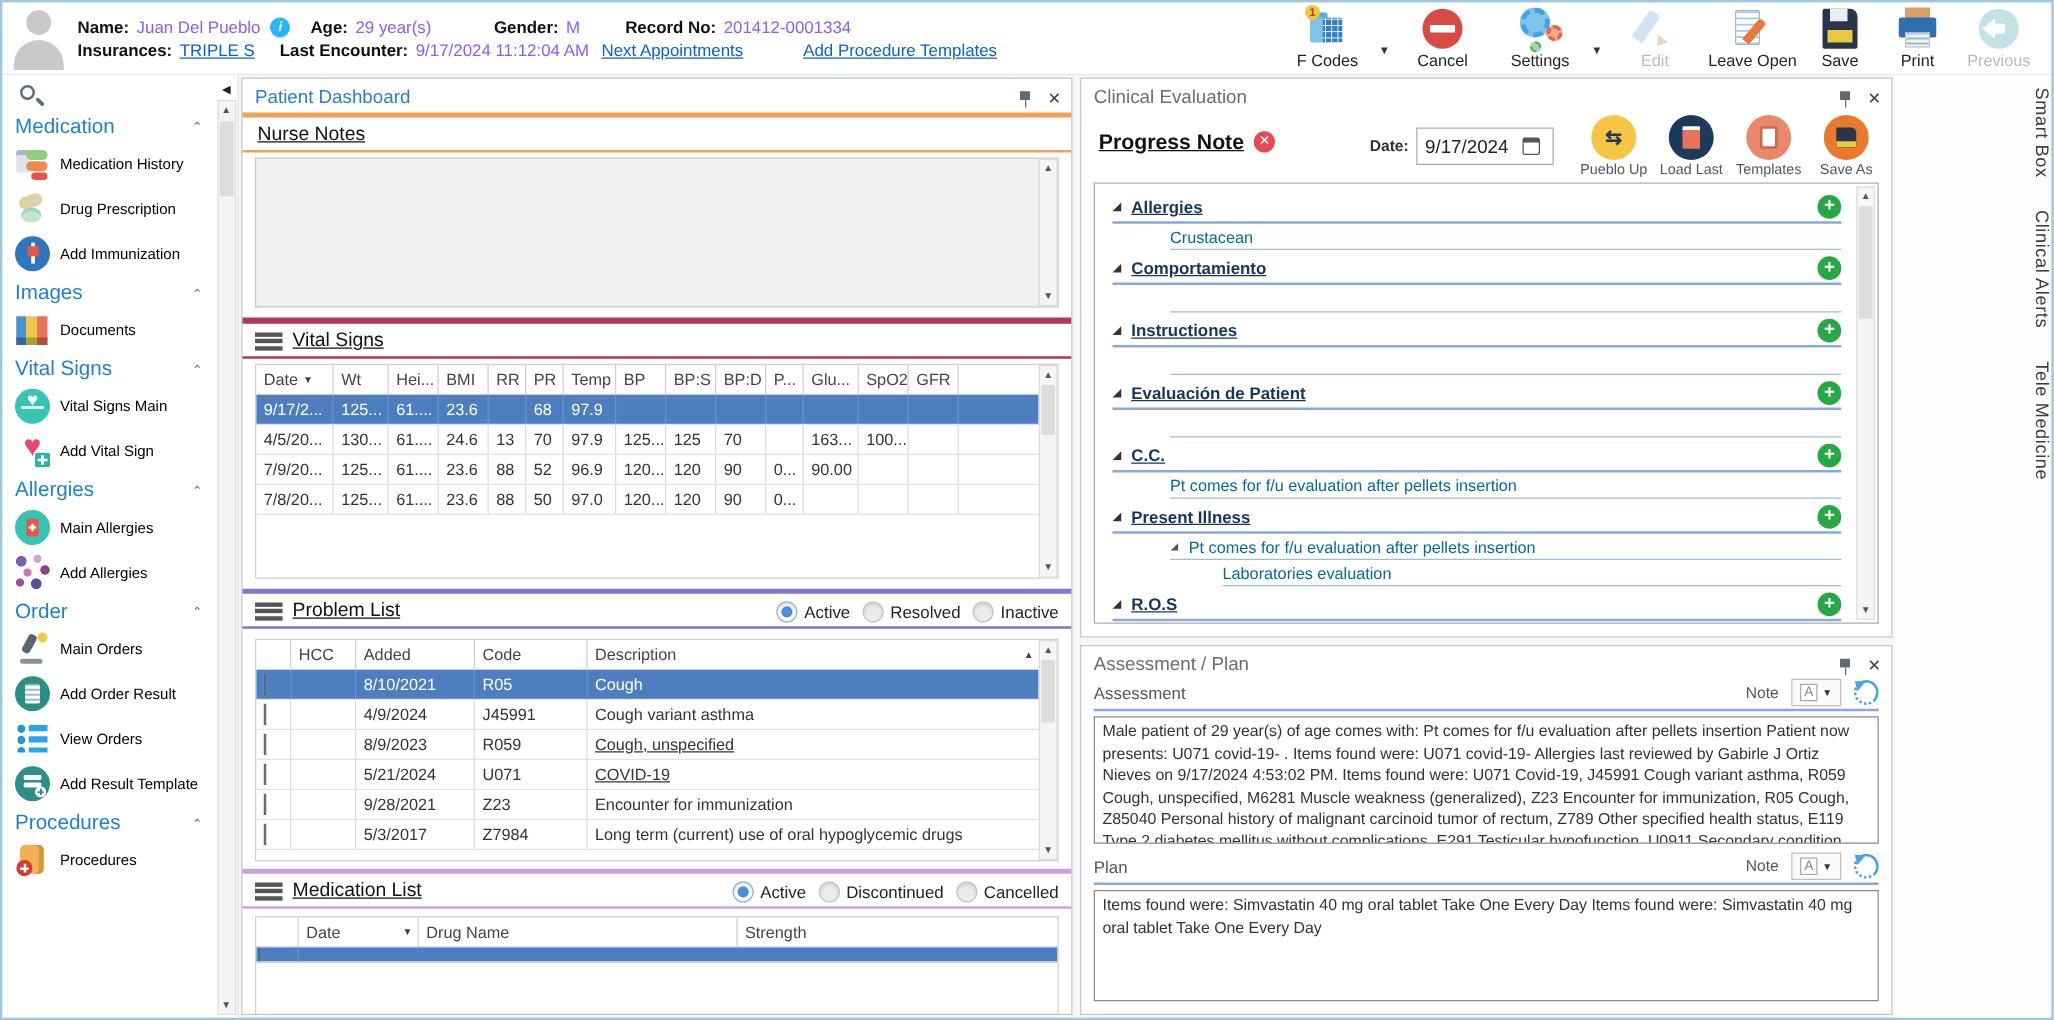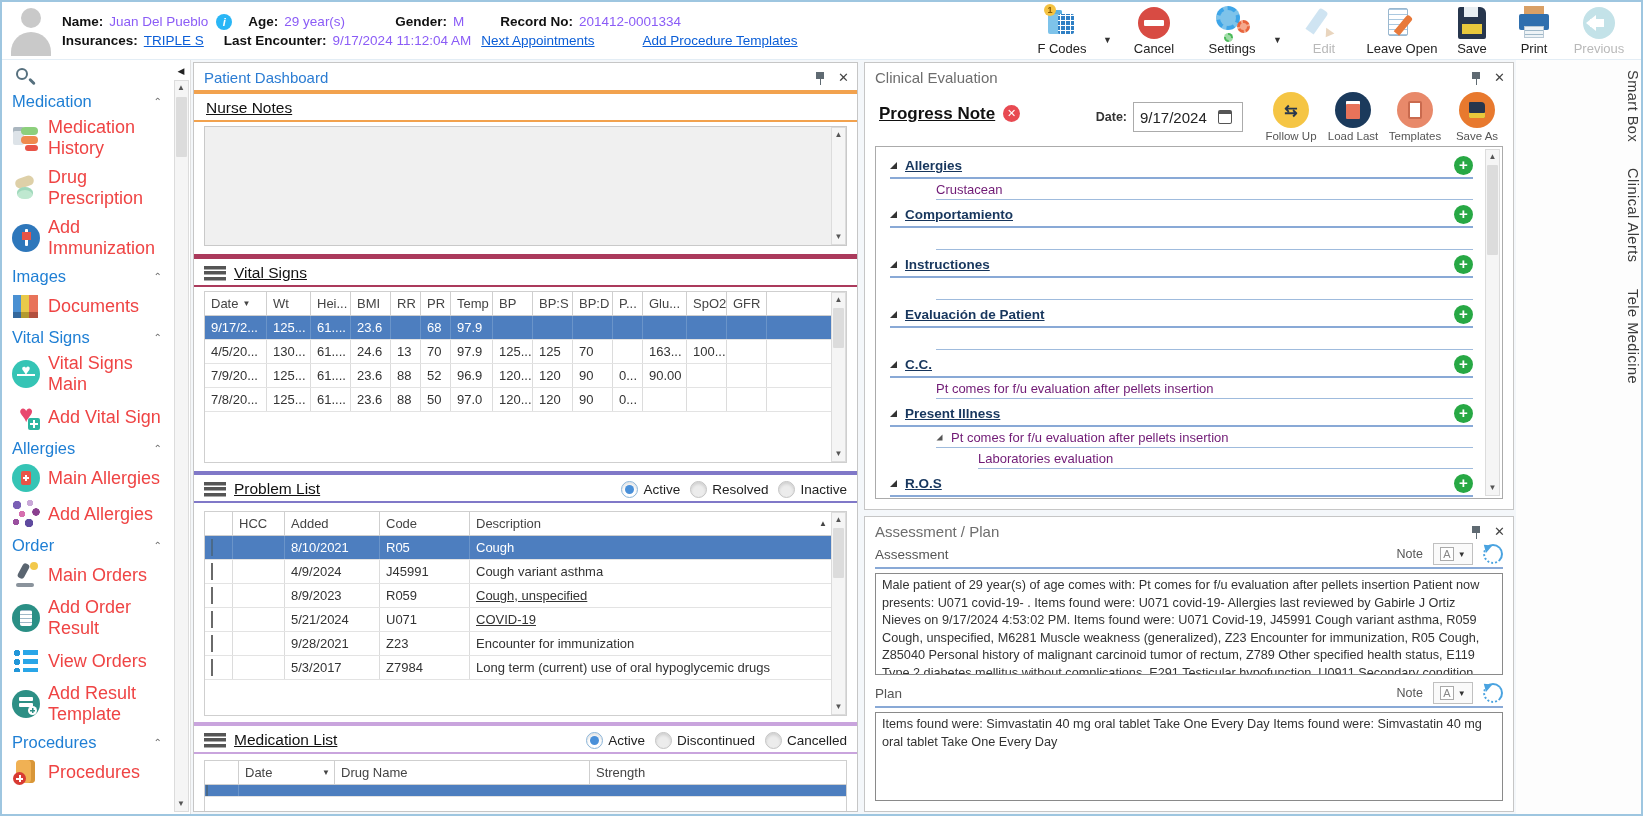--- a/index.html
+++ b/index.html
@@ -50,21 +50,21 @@
 .main{flex:1;display:flex;background:#f4f7fa;min-height:0}
 
 .sidebar{width:170px;flex:0 0 170px;background:#fff;padding:4px 6px 0 10px;overflow:hidden}
 .srch{width:22px;height:22px;position:relative;margin:2px 0 2px 2px;cursor:pointer}
 .srch .g{position:absolute;left:2px;top:2px;width:12px;height:12px;border:2.5px solid #56707e;border-radius:50%}
 .srch .h{position:absolute;left:14px;top:14px;width:8px;height:3px;background:#56707e;border-radius:2px;transform:rotate(45deg)}
 .ssec{display:flex;align-items:center;justify-content:space-between;margin:4px 0 2px 0}
 .ssec .st{color:#1f7fd4;font-size:16.5px}
 .ssec .chev{color:#666;font-size:10px;cursor:pointer;padding-right:4px}
 .sitem{display:flex;align-items:center;gap:8px;padding:4px 0;cursor:pointer}
-.sitem .silabel{font-size:18px;color:#ef4444}
+.sitem .silabel{font-size:12px;color:#000000}
 .ic{width:28px;height:28px;flex:0 0 28px;position:relative}
 .ic .p{position:absolute}
 
 .ic-mh .p1{left:1px;top:3px;width:11px;height:18px;background:#dde3e8;border-radius:2px;box-shadow:inset 0 4px 0 #aab6bf}
 .ic-mh .p2{left:9px;top:12px;width:17px;height:8px;background:#ef8a4e;border-radius:5px;box-shadow:0 -9px 0 #8ccf7c}
 .ic-mh .p3{left:13px;top:21px;width:13px;height:6px;background:#e85448;border-radius:4px}
 .ic-imm{background:#2e77bb;border-radius:50%}
 .ic-imm .p1{left:13px;top:5px;width:3px;height:17px;background:#fff;border-radius:1px}
 .ic-imm .p2{left:10px;top:8px;width:9px;height:8px;background:#e85448}
 .ic-rx .p1{left:3px;top:3px;width:19px;height:10px;background:#ded0a8;border-radius:6px;transform:rotate(-18deg)}
@@ -108,21 +108,21 @@
 .ic-proc .p2{left:1px;bottom:1px;width:13px;height:13px;border-radius:50%;background:linear-gradient(#fff,#fff) center/7px 2px no-repeat,linear-gradient(#fff,#fff) center/2px 7px no-repeat,#d83a33}
 
 .sgut{width:19px;flex:0 0 19px;display:flex;flex-direction:column;align-items:center;background:#fff;border-right:1px solid #e0e0e0}
 .collapse{font-size:9px;color:#222;margin:6px 0 4px 0;cursor:pointer}
 .vsb{width:15px;background:#f5f5f5;border:1px solid #dcdcdc;display:flex;flex-direction:column;align-items:center;justify-content:space-between}
 .vsb .ar{font-size:8px;color:#555;line-height:14px;cursor:pointer}
 .vsb .th{width:11px;background:#dcdcdc;border-radius:1px}
 .sgut .vsb{flex:1;margin-bottom:2px}
 
 .panel{background:#fff;border:1px solid #c6c6c6;display:flex;flex-direction:column;min-height:0}
-.ptbar{display:flex;align-items:center;padding:6px 8px 4px 10px;flex:0 0 auto}
+.ptbar{display:flex;align-items:flex-end;padding:6px 8px 4px 10px;flex:0 0 auto}
 .ptitle{font-size:15px}
 .ptitle.blue{color:#2b7cd3}
 .ptitle.gray{color:#6d6d6d}
 .ptools{margin-left:auto;display:flex;align-items:center;gap:12px}
 .pin{width:12px;height:14px;position:relative;cursor:pointer}
 .pin::before{content:"";position:absolute;left:2px;top:1px;width:8px;height:7px;background:#5f6a72}
 .pin::after{content:"";position:absolute;left:5.5px;top:8px;width:1.5px;height:6px;background:#5f6a72}
 .xbtn{font-size:13px;color:#444;cursor:pointer}
 .bar{flex:0 0 auto}
 .bar.orange{height:4px;background:#f2a24e}
@@ -185,21 +185,21 @@
 .ac.tp .mini{width:14px;height:18px;background:#fff;border:2px solid #c96a4e;border-radius:2px}
 .ac.sa{background:#e8792e}
 .ac.sa .mini{width:16px;height:16px;background:#27364d;border-radius:1px 4px 1px 1px;box-shadow:inset 0 -5px 0 #e8c83c}
 .pncontent{flex:1;border:1px solid #ababab;margin:0 10px 10px 10px;display:flex;min-height:0}
 .pnlist{flex:1;padding:4px 10px 0 14px;overflow:hidden}
 .secrow{display:flex;align-items:center;gap:8px;padding-top:5px}
 .tri{width:0;height:0;border-left:7px solid transparent;border-bottom:7px solid #333;flex:0 0 7px;cursor:pointer}
 .sectitle{font-size:13.5px;font-weight:bold;color:#17365d;text-decoration:underline}
 .plus{margin-left:auto;width:19px;height:19px;border-radius:50%;background:#27a844;color:#fff;font-size:15px;font-weight:bold;text-align:center;line-height:18px;cursor:pointer;flex:0 0 19px}
 .secline{height:2px;background:#89a9d6;margin:2px 0 0 0}
-.entry{font-size:13px;color:#701a75;margin-left:46px;padding:3px 0 2px 0;border-bottom:1.5px solid #9fbbdd}
+.entry{font-size:13px;color:#0369a1;margin-left:46px;padding:3px 0 2px 0;border-bottom:1.5px solid #9fbbdd}
 .entry.lvl2{margin-left:46px;display:flex;gap:8px;align-items:center}
 .entry.lvl3{margin-left:88px}
 .entry.empty{height:22px}
 
 .aprow{display:flex;align-items:center;padding:3px 10px 1px 10px}
 .aplabel{font-size:13.5px;color:#555}
 .apctrl{margin-left:auto;display:flex;align-items:center;gap:10px}
 .notelbl{font-size:12.5px;color:#555}
 .notebtn{width:40px;height:22px;border:1px solid #c0c0c0;background:#fafafa;display:flex;align-items:center;justify-content:center;gap:4px;cursor:pointer}
 .notebtn .aa{font-size:11px;color:#888;border:1px solid #aaa;padding:0 2px;background:#fff}
@@ -589,21 +589,21 @@
               <span class="rdot"></span>
               <span class="rlabel">Resolved</span>
             </span>
           <span class="radio">
               <span class="rdot"></span>
               <span class="rlabel">Inactive</span>
             </span>
         </span>
       </div>
       <div class="thinline purple"></div>
-      <div class="tblwrap" style="height:205px;margin-top:6px">
+      <div class="tblwrap" style="height:178px;margin-top:6px">
         <div class="tblbody grid">
           <div class="grow ghead">
             <span class="gcell" style="width:28px"></span>
             <span class="gcell" style="width:52px">HCC</span>
             <span class="gcell" style="width:95px">Added</span>
             <span class="gcell" style="width:90px">Code</span>
             <span class="gcell" style="flex:1;border-right:none;justify-content:space-between">
                 <span>Description</span>
                 <span class="caret">▲</span>
               </span>
@@ -713,21 +713,21 @@
           <span class="daterow">
             <span class="datelbl">Date:</span>
             <span class="datebox">
               <input value="9/17/2024" style="">
               <span class="calic"></span>
             </span>
           </span>
           <span class="actbtns">
             <span class="actbtn">
                 <span class="ac fu">⇆</span>
-                <span class="al">Follow Up</span>
+                <span class="al">Pueblo Up</span>
               </span>
             <span class="actbtn">
                 <span class="ac ll">
                   <span class="mini"></span>
                 </span>
                 <span class="al">Load Last</span>
               </span>
             <span class="actbtn">
                 <span class="ac tp">
                   <span class="mini"></span>

